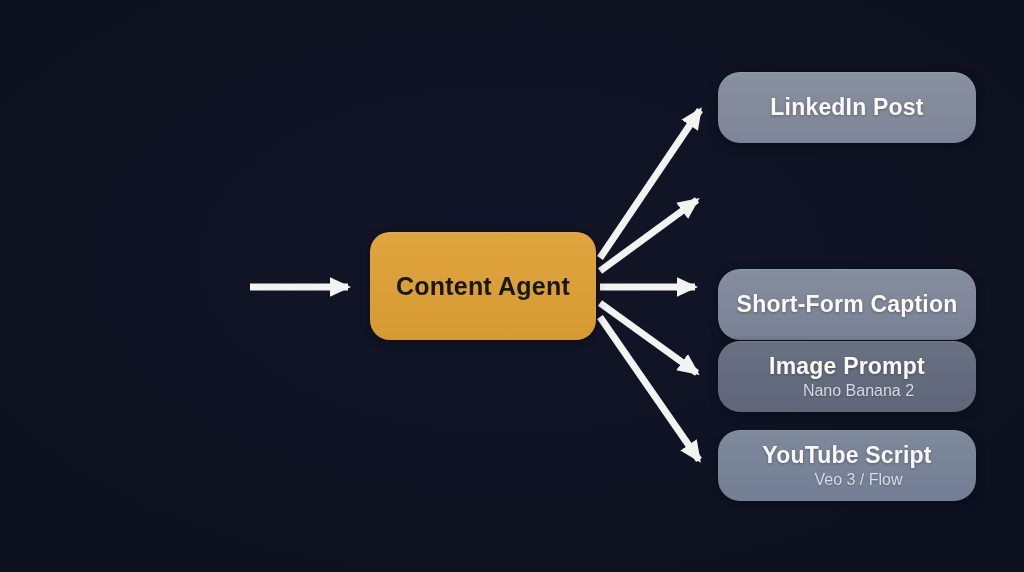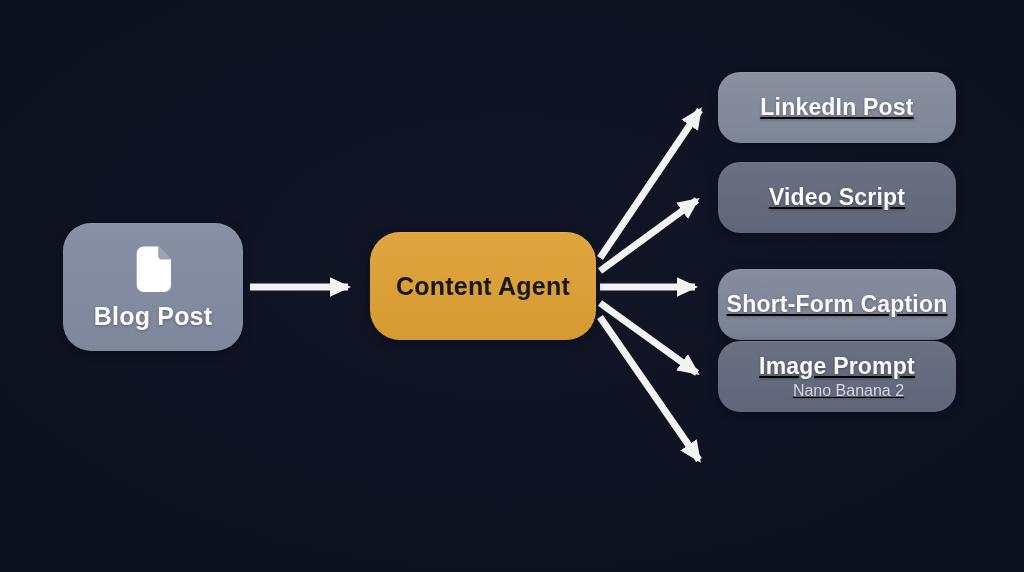--- a/index.html
+++ b/index.html
@@ -35,27 +35,26 @@
     left: 63px; top: 223px;
     width: 180px; height: 128px;
     background: linear-gradient(180deg, #8790a5 0%, #7e879b 100%);
     border-radius: 28px;
     gap: 10px;
   }
   .node-agent {
     left: 370px; top: 232px;
     width: 226px; height: 108px;
     background: linear-gradient(180deg, #e0a53f 0%, #d69a32 100%);
-    border-radius: 30px;
+    border-radius: 20px;
   }
   .node-output {
     left: 718px;
-    width: 238px; height: 71px;
+    width: 258px; height: 71px;
     border-radius: 22px;
-    text-decoration: underline;
   }
   .out-0 { top: 72px;  background: linear-gradient(180deg, #89919f 0%, #7d8598 100%); }
   .out-1 { top: 162px; background: linear-gradient(180deg, #6a7183 0%, #5f6678 100%); }
   .out-2 { top: 269px; background: linear-gradient(180deg, #858d9f 0%, #798294 100%); }
   .out-3 { top: 341px; background: linear-gradient(180deg, #6a7183 0%, #60667a 100%); }
   .out-4 { top: 430px; background: linear-gradient(180deg, #7f899c 0%, #747e94 100%); }
   .node-title {
     color: #fbfbfc;
     font-size: 23px;
     font-weight: 700;
@@ -93,43 +92,37 @@
     <g stroke="#f3f3f1" stroke-width="7" fill="none">
       <line x1="250" y1="287" x2="348" y2="287" marker-end="url(#ah)"></line>
       <line x1="600" y1="258" x2="700" y2="110" marker-end="url(#ah)"></line>
       <line x1="600" y1="271" x2="697" y2="200" marker-end="url(#ah)"></line>
       <line x1="600" y1="287" x2="695" y2="287" marker-end="url(#ah)"></line>
       <line x1="600" y1="303" x2="697" y2="373" marker-end="url(#ah)"></line>
       <line x1="600" y1="317" x2="699" y2="460" marker-end="url(#ah)"></line>
     </g>
   </svg>
 
-  <div class="node node-input">
-    <svg class="doc-icon" viewBox="0 0 48 56">
-      <path d="M13 3 h17 l15 15 v30 a8 8 0 0 1 -8 8 H13 a8 8 0 0 1 -8 -8 V11 a8 8 0 0 1 8 -8 z" fill="#ffffff"></path>
-      <path d="M30 3 v11 a4 4 0 0 0 4 4 h11 z" fill="#9aa2b3"></path>
-    </svg>
-    <div class="node-title">Blog Post</div>
-  </div>
 
   <div class="node node-agent">
     <div class="node-title">Content Agent</div>
   </div>
 
   <div class="node node-output out-0">
     <div class="node-title">LinkedIn Post</div>
   </div>
 
-  <div class="node node-output out-1">
-    <div class="node-title">Video Script</div>
-  </div>
 
   <div class="node node-output out-2">
     <div class="node-title">Short-Form Caption</div>
   </div>
 
   <div class="node node-output out-3">
     <div class="node-title">Image Prompt</div>
     <div class="node-subtitle">Nano Banana 2</div>
   </div>
 
+  <div class="node node-output out-4">
+    <div class="node-title">YouTube Script</div>
+    <div class="node-subtitle">Veo 3 / Flow</div>
+  </div>
 
 </div>
 
 </body></html>

